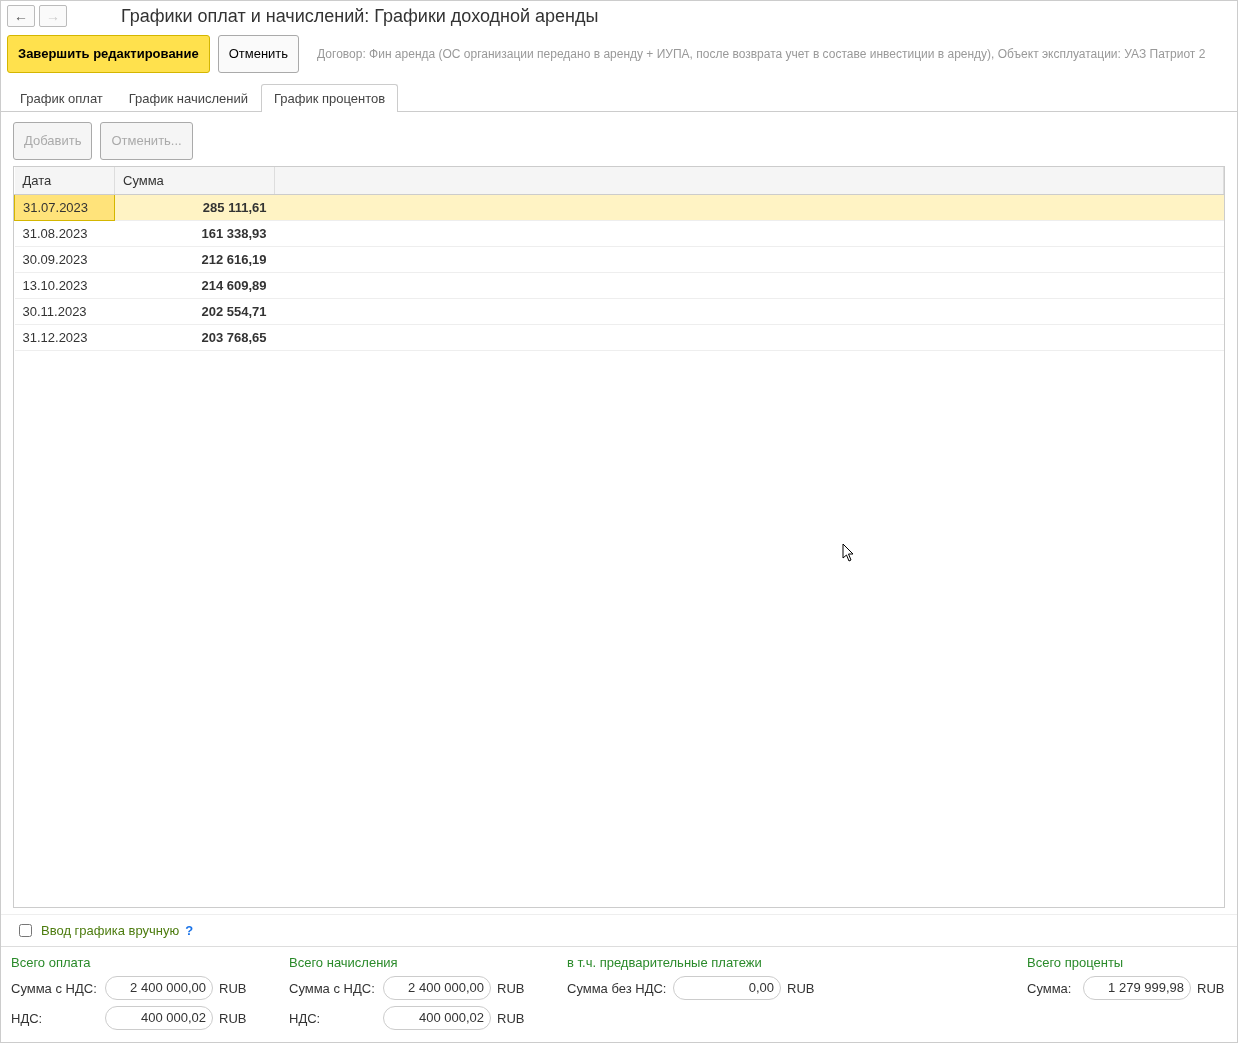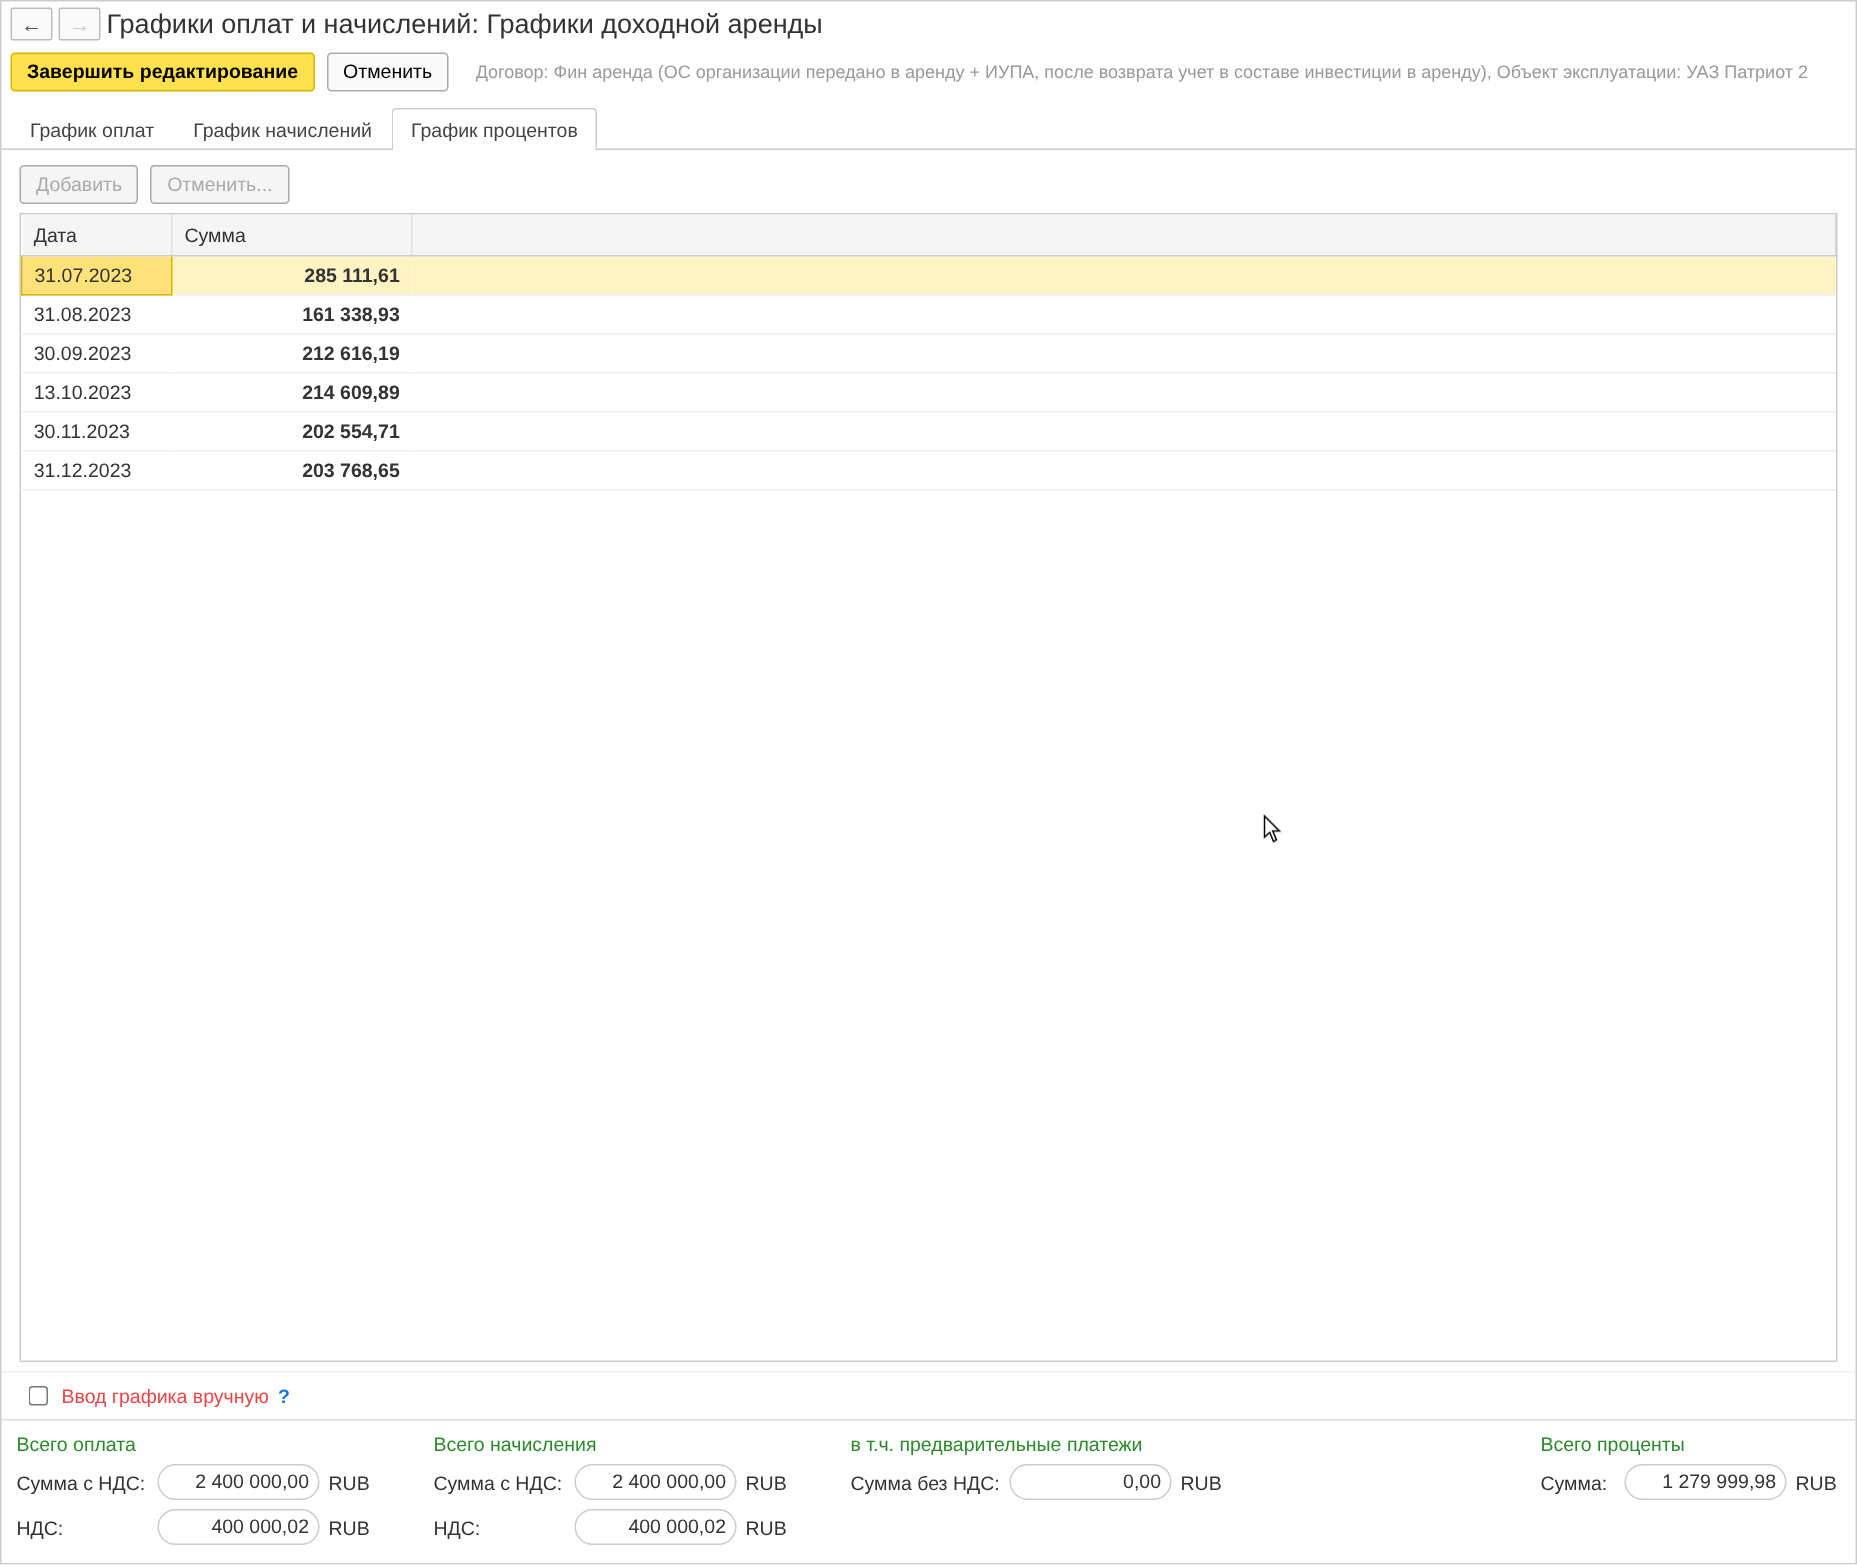--- a/index.html
+++ b/index.html
@@ -30,39 +30,40 @@
     border: 1px solid #bbb;
     background: #fafafa;
     display: flex; align-items: center; justify-content: center;
     font-size: 14px;
     color: #555;
     cursor: pointer;
     border-radius: 2px;
   }
   .nav-btn.disabled { color: #ccc; cursor: default; }
   .page-title {
+    margin-left: 50px;
     font-size: 18px;
     color: #333;
   }
   
   .toolbar {
     display: flex;
     align-items: center;
     padding: 4px 6px;
     gap: 8px;
     flex-wrap: wrap;
   }
   .btn {
     padding: 4px 10px;
     border: 1px solid #aaa;
     background: #fafafa;
     border-radius: 3px;
     font-size: 13px;
     cursor: pointer;
-    height: 26px;
+    height: 38px;
     line-height: 16px;
   }
   .btn-yellow {
     background: #ffe14d;
     border: 1px solid #d4b600;
     font-weight: bold;
   }
   .toolbar-note {
     color: #999;
     font-size: 12px;
@@ -153,21 +154,21 @@
     overflow: auto;
   }
   
   .check-row {
     padding: 6px 14px;
     display: flex;
     align-items: center;
     gap: 6px;
     border-top: 1px solid #eee;
   }
-  .check-row label { color: #ef4444; font-size: 13px; }
+  .check-row label { color: #4d7c0f; font-size: 13px; }
   .help-q {
     color: #1a73e8;
     cursor: pointer;
     font-weight: bold;
   }
   
   .totals {
     display: flex;
     padding: 8px 10px 12px 10px;
     gap: 40px;

